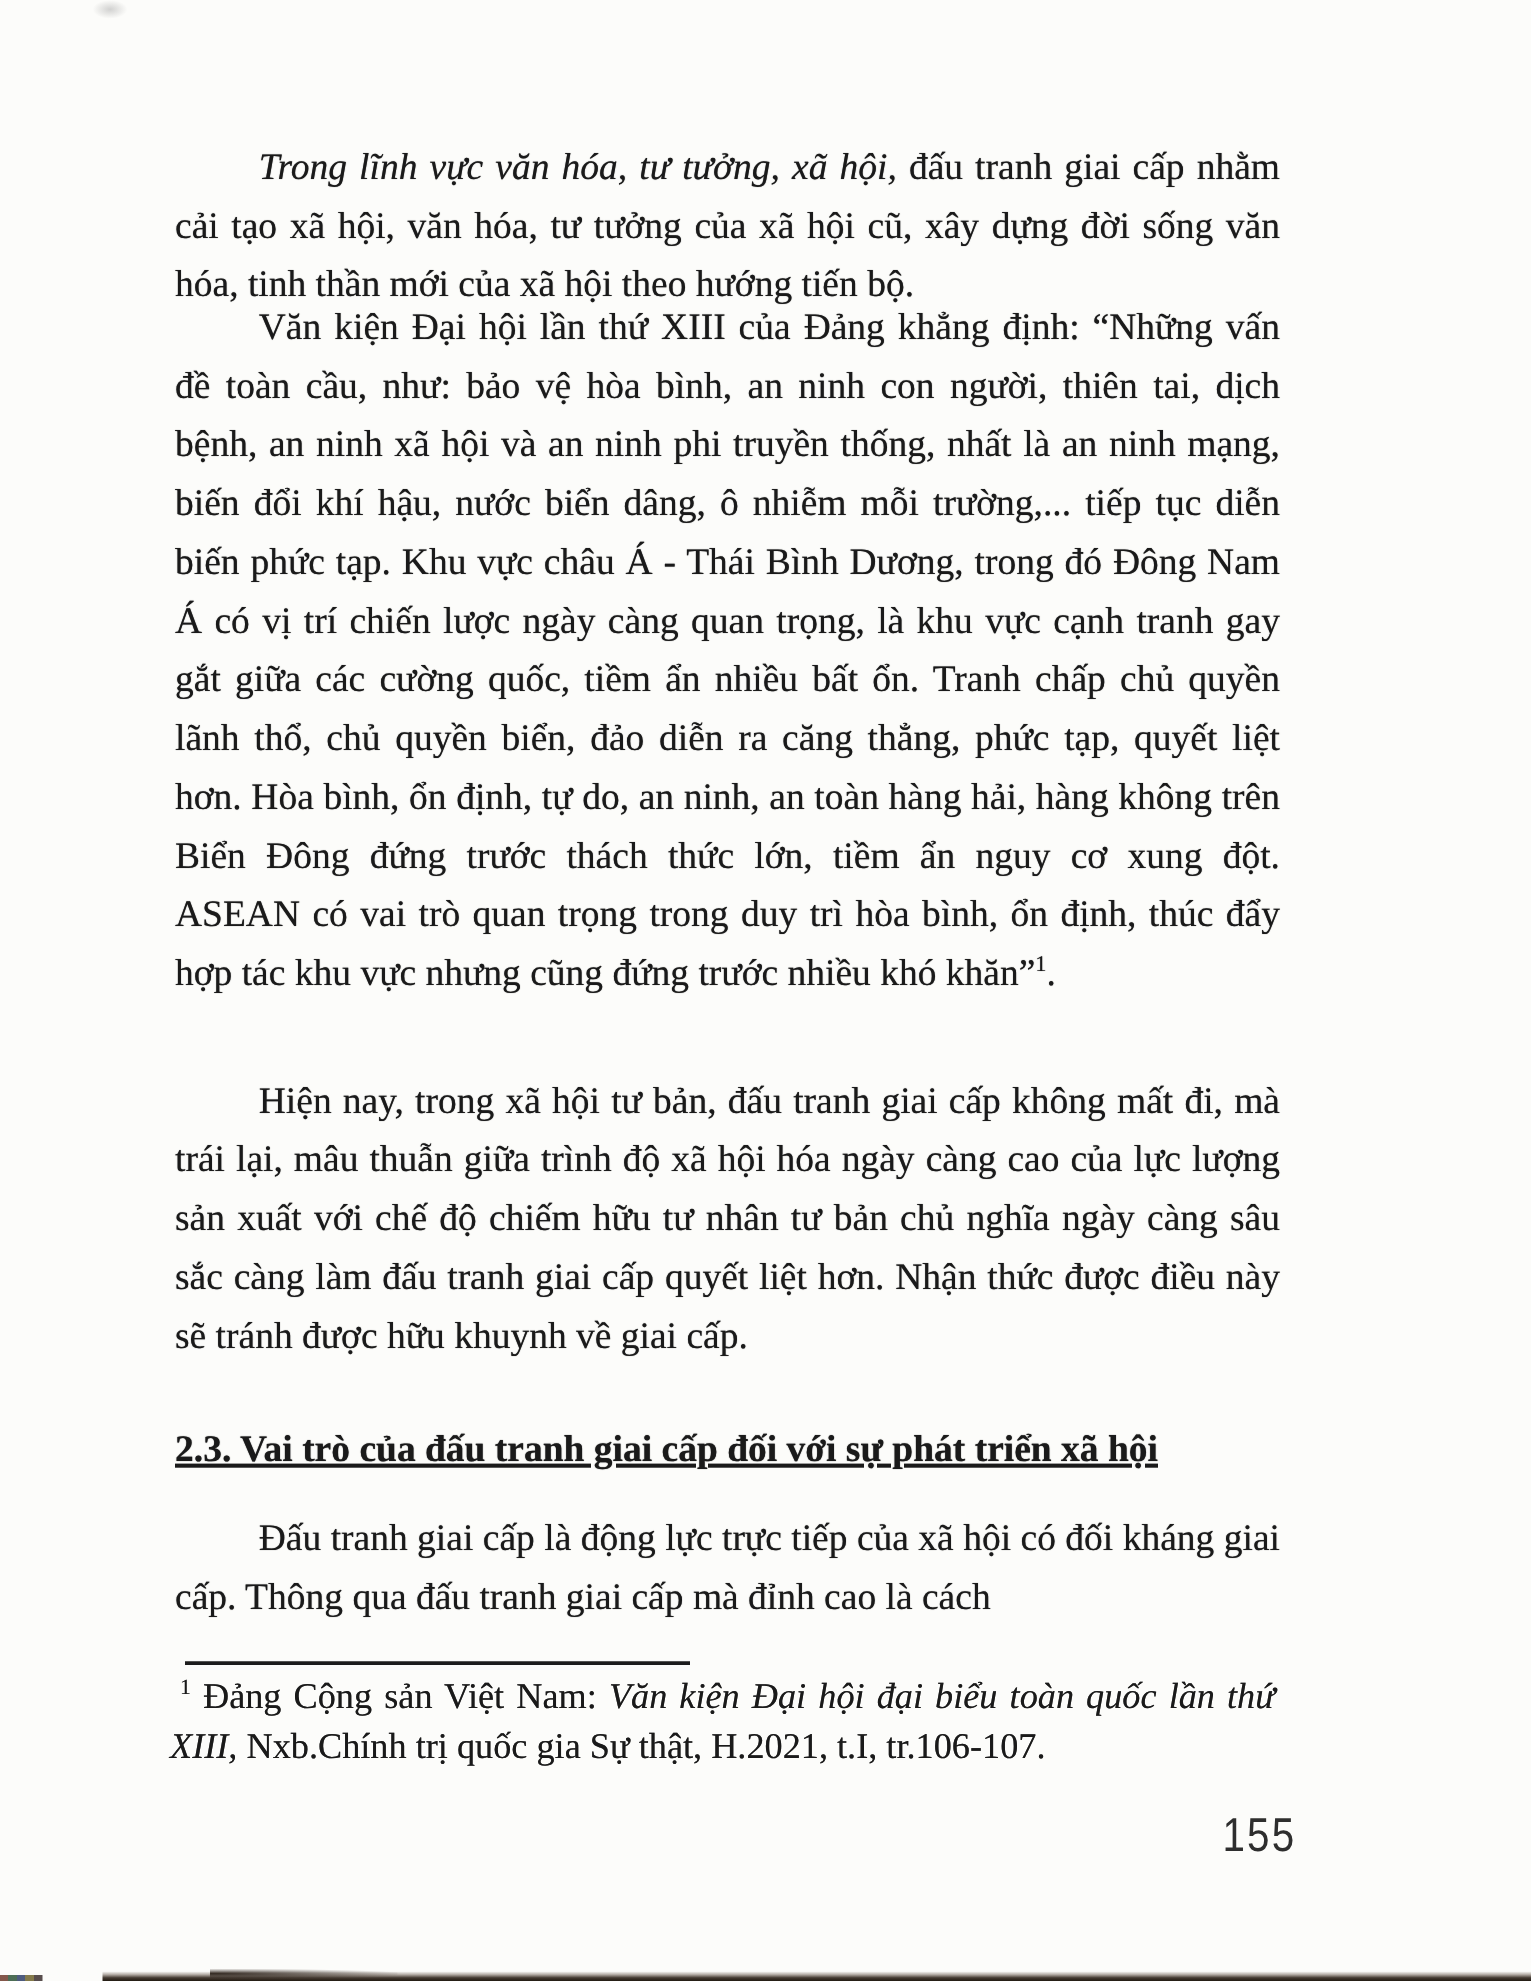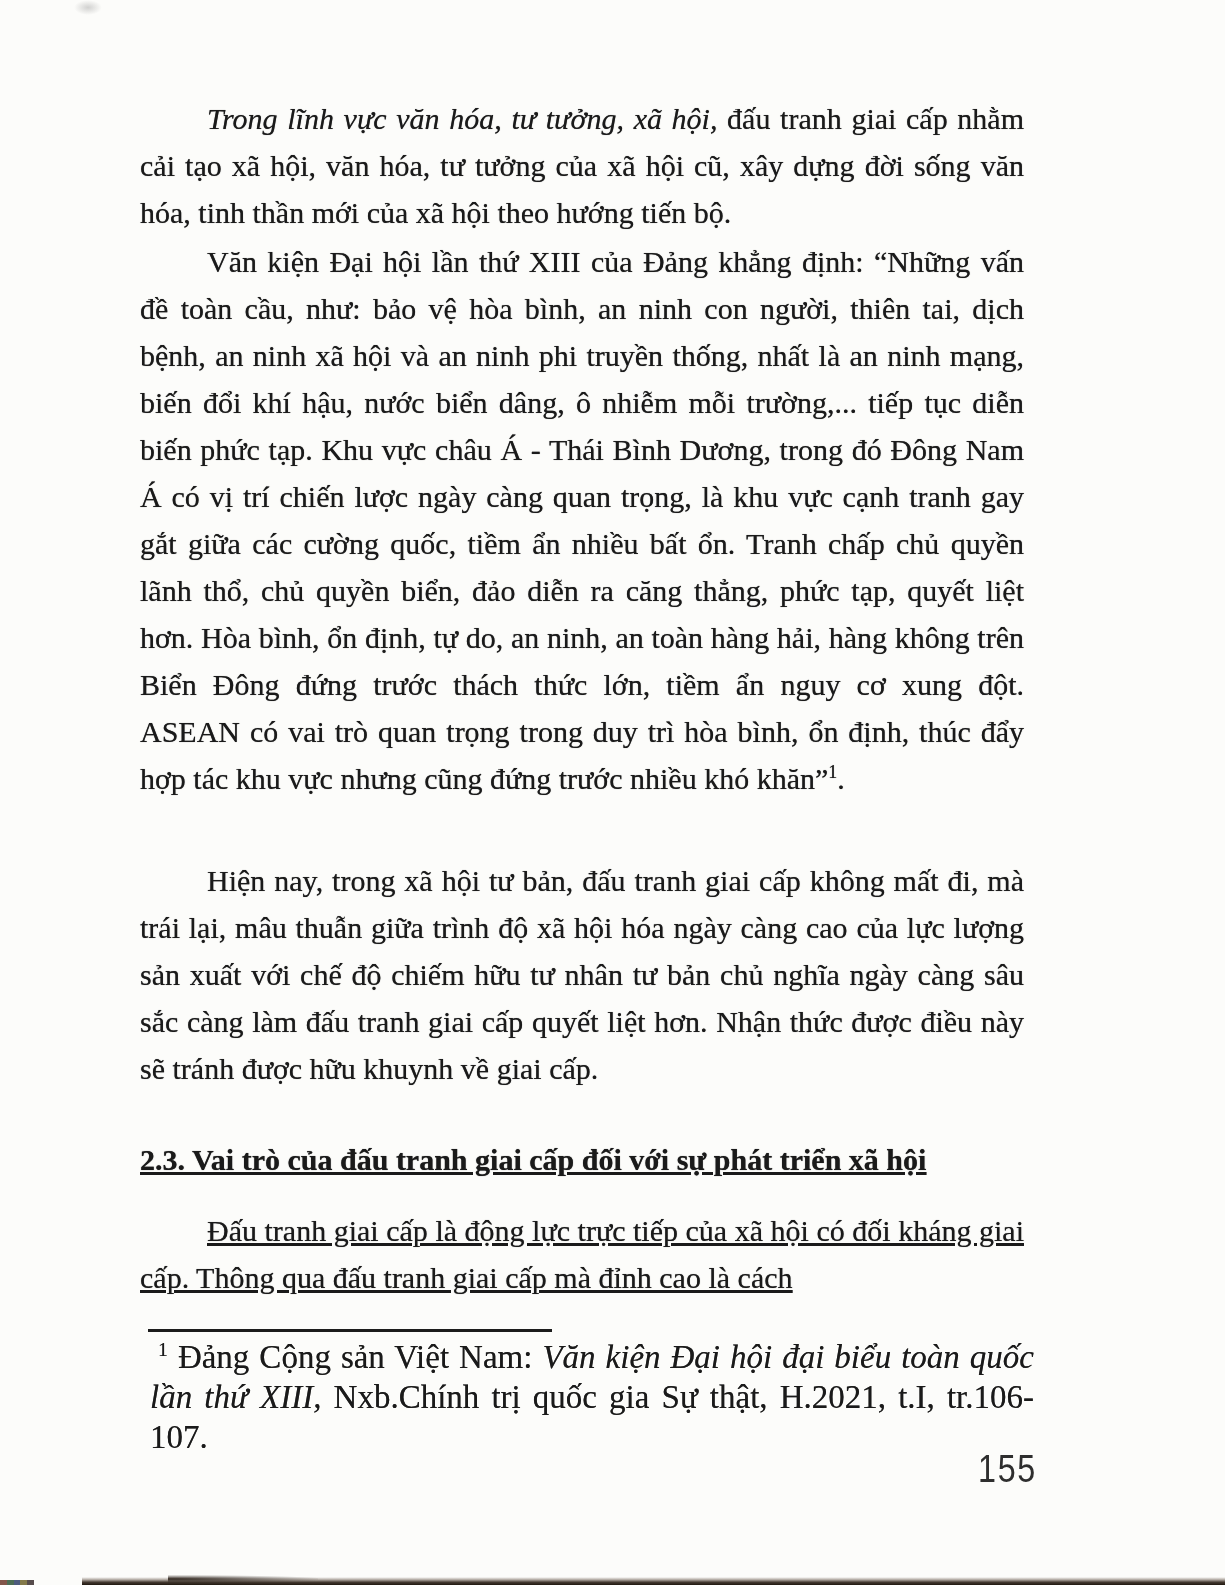--- a/index.html
+++ b/index.html
@@ -15,41 +15,41 @@
   .block { position:absolute; left:140px; width:884px; }
   p.body {
     margin:0;
     font-size:30px;
     line-height:47px;
     text-align:justify;
     text-indent:67px;
     text-shadow:0 0 0.7px rgba(15,15,15,0.75);
   }
   .italic { font-style:italic; }
-  #p1 { top:95px; }
+  #p1 { top:110px; }
   #p2 { top:238px; }
   #p3 { top:857px; }
   #heading {
     top:1143px;
     margin:0;
     font-size:30px;
     font-weight:bold;
     white-space:nowrap;
     text-shadow:0 0 0.8px rgba(15,15,15,0.8);
     text-decoration:underline;
   }
-  #p4 { top:1207px;text-decoration:underline; }
+  #p4 { top:1207px; }
   .footnote-rule {
     position:absolute; left:148px; top:1329px;
     width:404px; height:3px;
     background:#1c1c1c;
   }
   .footnote {
-    position:absolute; left:150px; top:1337px; width:884px;
-    font-size:33px; line-height:40px;
+    position:absolute; left:136px; top:1337px; width:884px;
+    font-size:29px; line-height:40px;
     text-align:justify;
     text-indent:8px;
     text-shadow:0 0 0.5px rgba(15,15,15,0.7);
   }
   sup.fn-ref {
     font-size:60%;
     vertical-align:super;
     line-height:0;
   }
   .page-number {

